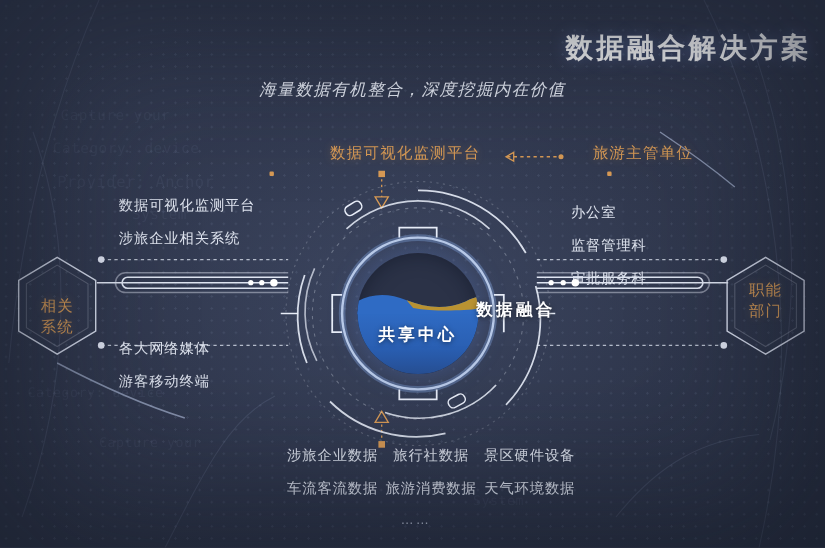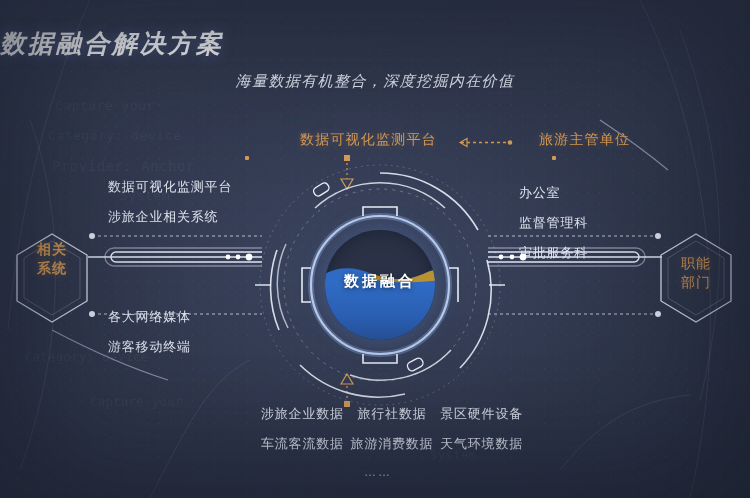--- a/index.html
+++ b/index.html
@@ -29,24 +29,23 @@
   .bgsvg{position:absolute;inset:0;pointer-events:none;}
   .wm{
     position:absolute;pointer-events:none;
     color:rgba(150,165,200,.085);
     font-family:"DejaVu Sans Mono","Liberation Mono",monospace;
     white-space:pre;letter-spacing:.5px;
   }
 
   
   .title{
-    position:absolute;left:0;right:12px;top:27px;text-align:left;
+    position:absolute;left:0;right:12px;top:27px;text-align:right;
     font-size:25px;font-weight:bold;color:#ffffff;letter-spacing:3px;
     text-shadow:0 0 14px rgba(140,170,255,.35);
-    font-style:italic;
   }
   .subtitle{
     position:absolute;left:0;right:0;top:72px;text-align:center;
     font-size:15px;color:#e8ecf6;letter-spacing:1.4px;font-style:italic;
   }
 
   
   .toplab{
     position:absolute;top:131px;font-size:14px;color:#d79a55;letter-spacing:1.2px;
     text-shadow:0 0 8px rgba(215,154,85,.30);
@@ -77,21 +76,21 @@
 
   
   .hex{position:absolute;width:76px;height:92px;}
   #hex-left{left:14px;top:232px;}
   #hex-right{left:658px;top:232px;}
   .hexlabel{
     position:absolute;width:76px;text-align:center;
     font-size:14px;color:#d79a55;line-height:19px;letter-spacing:1px;
     text-shadow:0 0 8px rgba(215,154,85,.3);
   }
-  #hexlabel-left{left:14px;top:240px;font-weight:bold;}
+  #hexlabel-left{left:14px;top:269px;}
   #hexlabel-right{left:658px;top:254px;}
 
   
   #center{position:absolute;left:255px;top:160px;width:250px;height:250px;}
   #sphere{
     position:absolute;left:70px;top:70px;width:110px;height:110px;border-radius:50%;
     background:
       linear-gradient(#2b3247,#2b3247);
     overflow:hidden;
     box-shadow:0 0 26px rgba(90,125,210,.35), inset 0 0 18px rgba(10,15,30,.5);
@@ -99,21 +98,21 @@
   #water{
     position:absolute;left:-6%;bottom:0;width:112%;height:52%;
     background:linear-gradient(180deg,#2f6bc4 0%,#2a5fb2 60%,#274f94 100%);
   }
   #wave{position:absolute;left:-6%;bottom:49%;width:112%;height:26px;}
   .ctext{
     position:absolute;left:0;width:250px;text-align:center;color:#fff;
     font-size:15px;font-weight:bold;letter-spacing:3px;
     text-shadow:0 1px 5px rgba(0,0,0,.55);
   }
-  #ctext1{top:112px;}
+  #ctext1{top:112px;text-align:right;}
   #ctext2{top:135px;}
 
   
   .conn{position:absolute;top:230px;height:90px;}
   #conn-left{left:86px;width:190px;}
   #conn-right{left:474px;width:190px;}
 </style>
 </head>
 <body>
 
@@ -283,16 +282,17 @@
 
     <div id="sphere">
       <div id="water"></div>
       <svg id="wave" viewBox="0 0 124 26" preserveAspectRatio="none">
         <path d="M0 18 C 18 6, 34 6, 52 13 C 70 20, 88 22, 106 14 C 114 10, 120 9, 124 9 L 124 26 L 0 26 Z" fill="#2f6bc4"></path>
         <path d="M 52 13 C 70 20, 88 22, 106 14 C 114 10, 120 9, 124 9 L 124 20 C 110 22, 80 24, 58 20 Z" fill="#b99232"></path>
       </svg>
     </div>
 
     <div class="ctext" id="ctext1">数据融合</div>
+    <div class="ctext" id="ctext2">共享中心</div>
   </div>
 
   <div class="vignette"></div>
 </div>
 
 </body></html>

